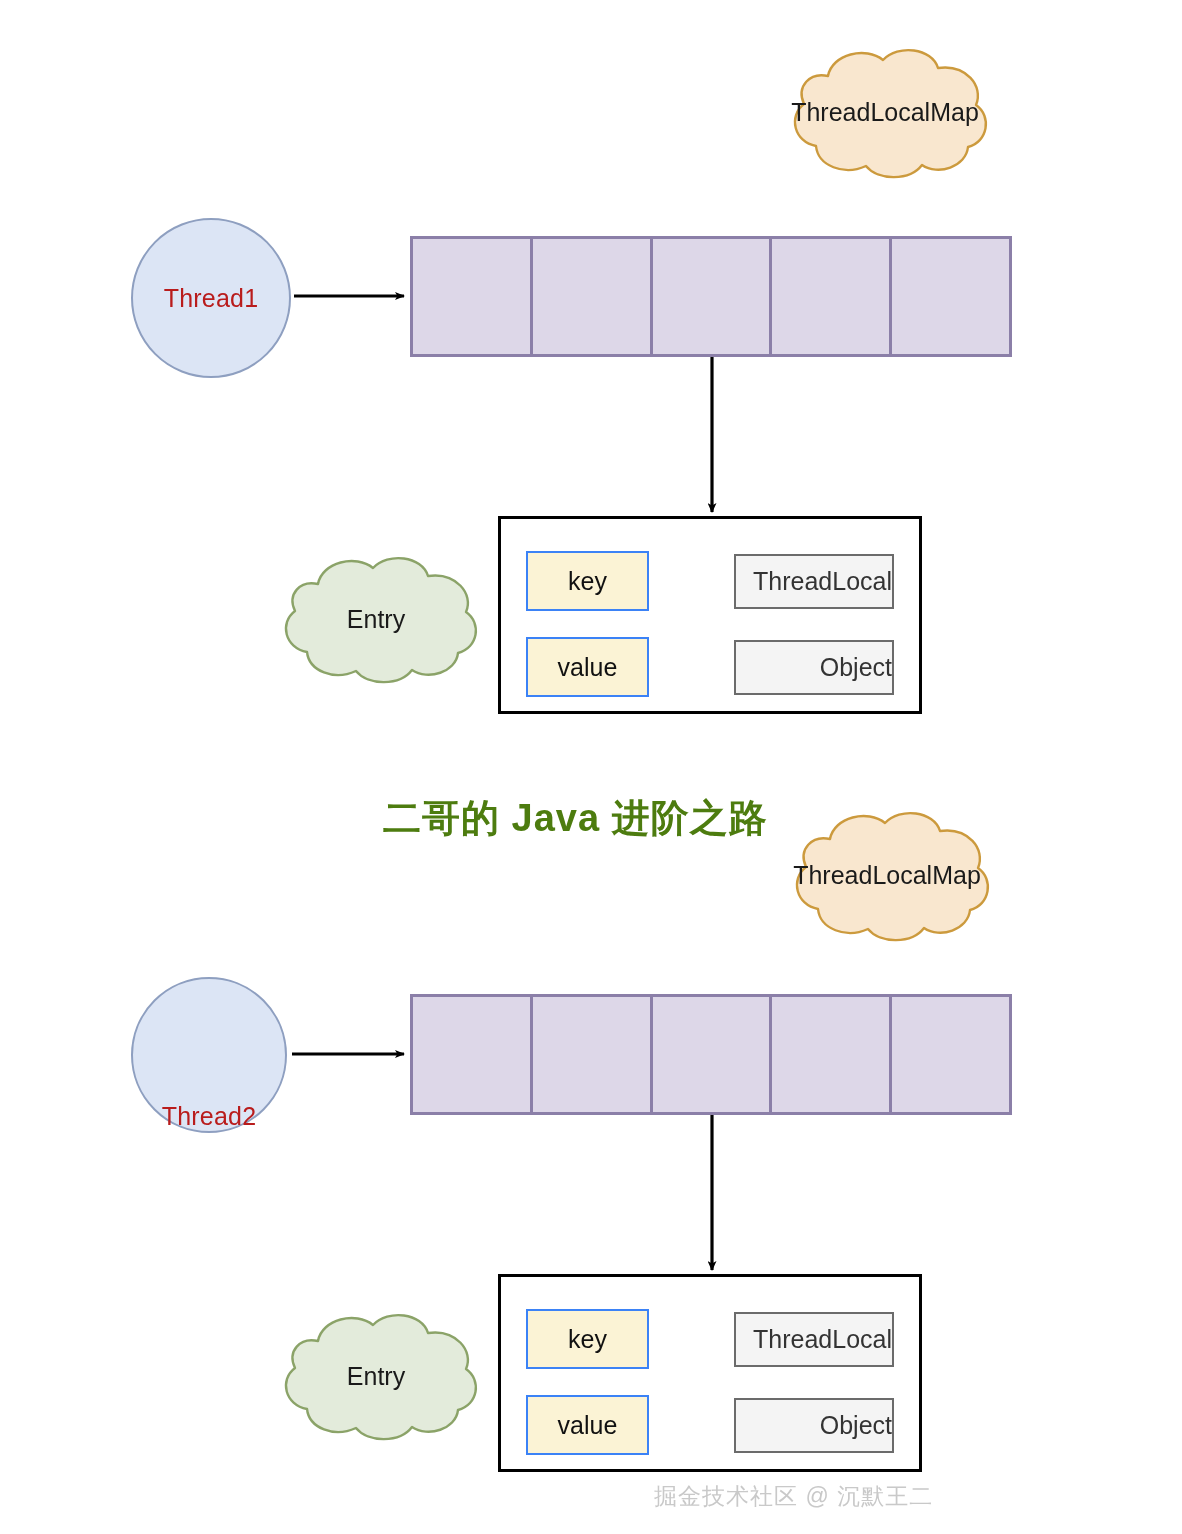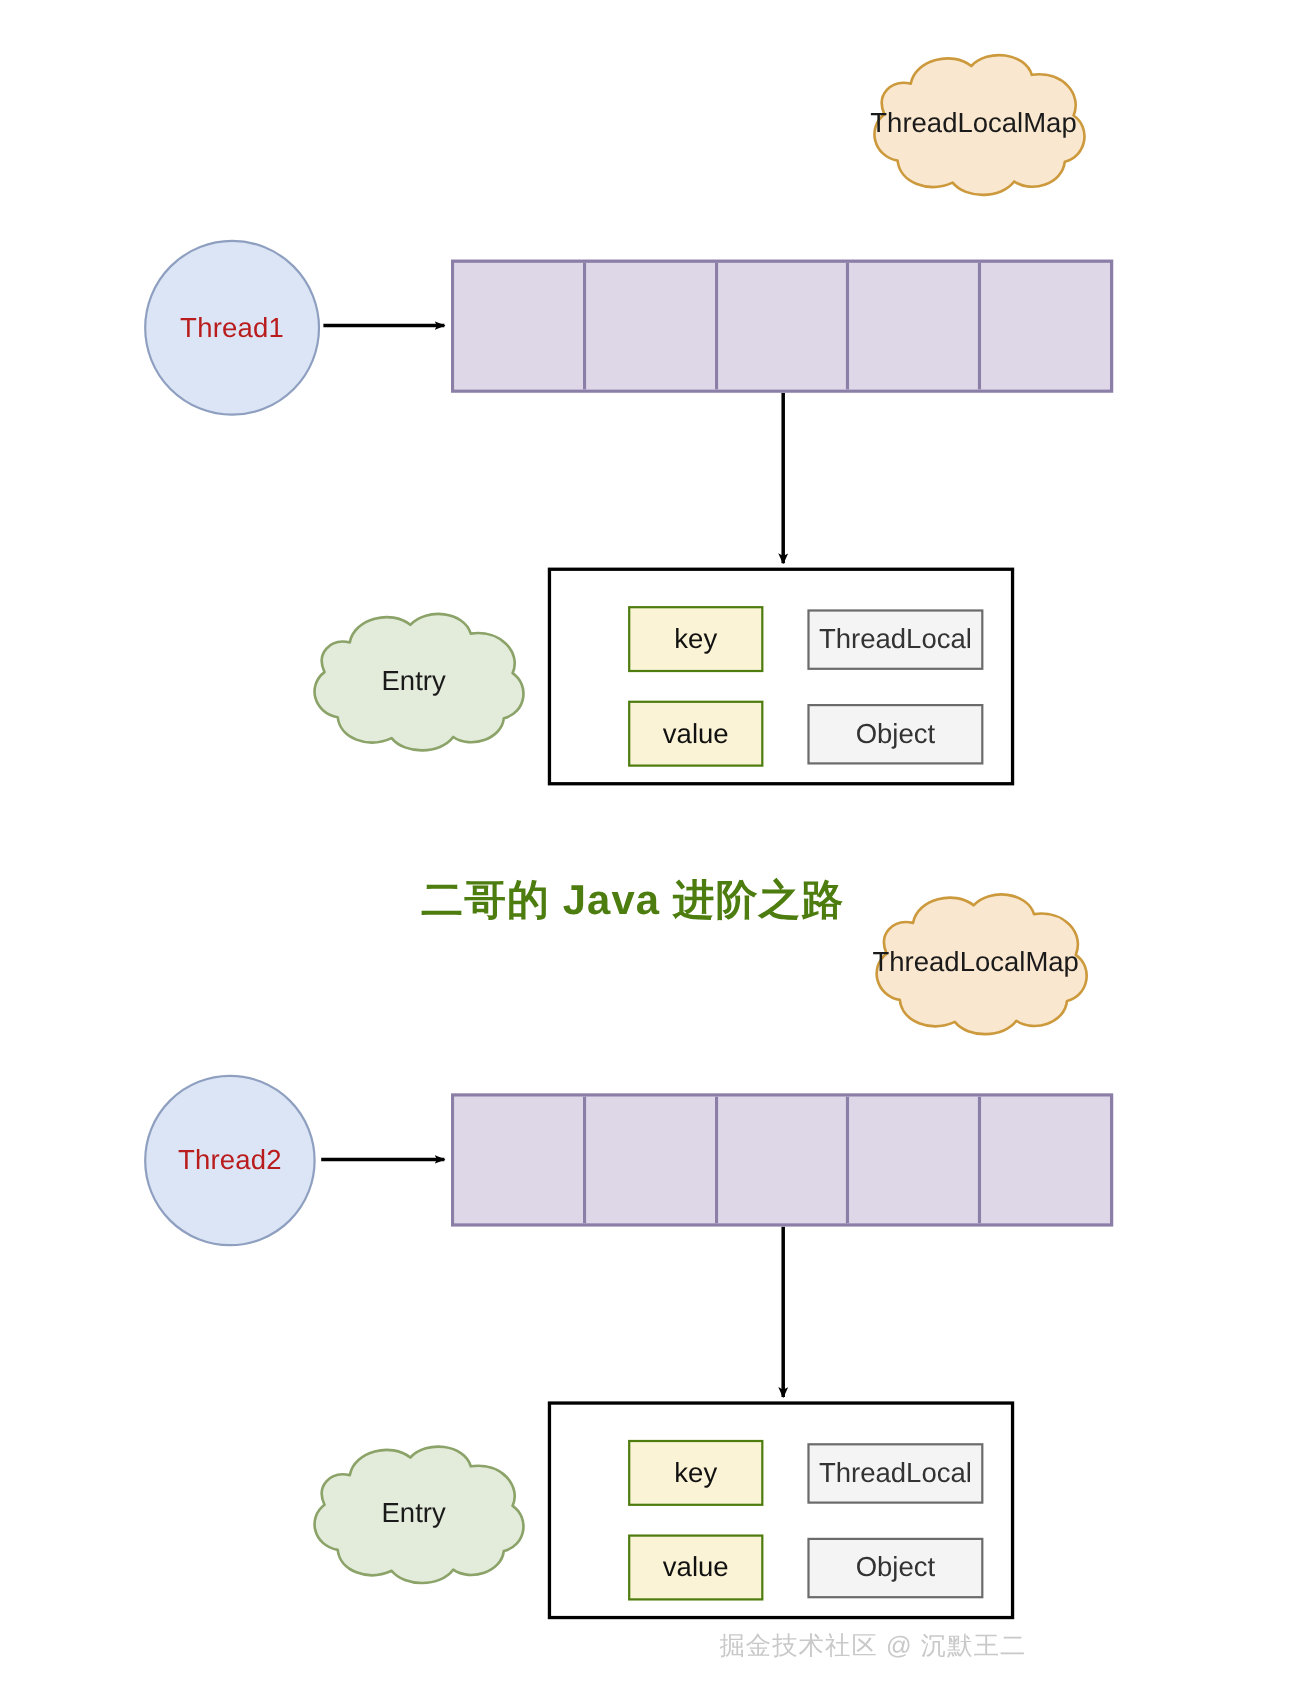--- a/index.html
+++ b/index.html
@@ -73,38 +73,37 @@
     box-sizing: border-box;
     border: 3px solid #000000;
     background: #ffffff;
   }
 
   
   .kv-box {
     position: absolute;
     box-sizing: border-box;
     background: #fbf3d5;
-    border: 2px solid #4d7c0f;
+    border: 2px solid #3b82f6;
     display: flex;
     align-items: center;
     justify-content: center;
     color: #111;
     font-size: 25px;
-    margin-left: 45px;
   }
 
   
   .gray-box {
     position: absolute;
     box-sizing: border-box;
     background: #f4f4f4;
     border: 2px solid #6b6b6b;
     display: flex;
     align-items: center;
-    justify-content: center;
+    justify-content: flex-end;
     color: #333333;
     font-size: 25px;
   }
 
   
   #arrows {
     position: absolute;
     left: 0; top: 0;
     width: 1182px; height: 1534px;
     pointer-events: none;
@@ -215,21 +214,21 @@
     <svg width="230" height="140" viewBox="0 0 230 140">
       <path d="M58,34 C62,12 96,4 113,18 C128,2 162,6 168,26
                C196,22 214,44 206,63 C222,74 218,100 198,105
                C196,125 168,134 152,123 C140,139 108,139 96,124
                C74,134 48,124 46,104 C24,100 18,74 34,62
                C26,44 40,30 58,34 Z" fill="#f9e7cf" stroke="#cc9a3d" stroke-width="2.4" stroke-linejoin="round"></path>
     </svg>
     <div class="cloud-label" style="font-size:25px;">ThreadLocalMap</div>
   </div>
 
-  <div class="thread-circle" style="left:131px; top:977px; width:156px; height:156px;">
+  <div class="thread-circle" style="left:131px; top:977px; width:156px; height:156px;align-items:flex-end;">
     <span>Thread2</span>
   </div>
 
   <div class="map-table" style="left:410px; top:994px; width:602px; height:121px;">
     <div class="map-cell"></div>
     <div class="map-cell"></div>
     <div class="map-cell"></div>
     <div class="map-cell"></div>
     <div class="map-cell"></div>
   </div>

